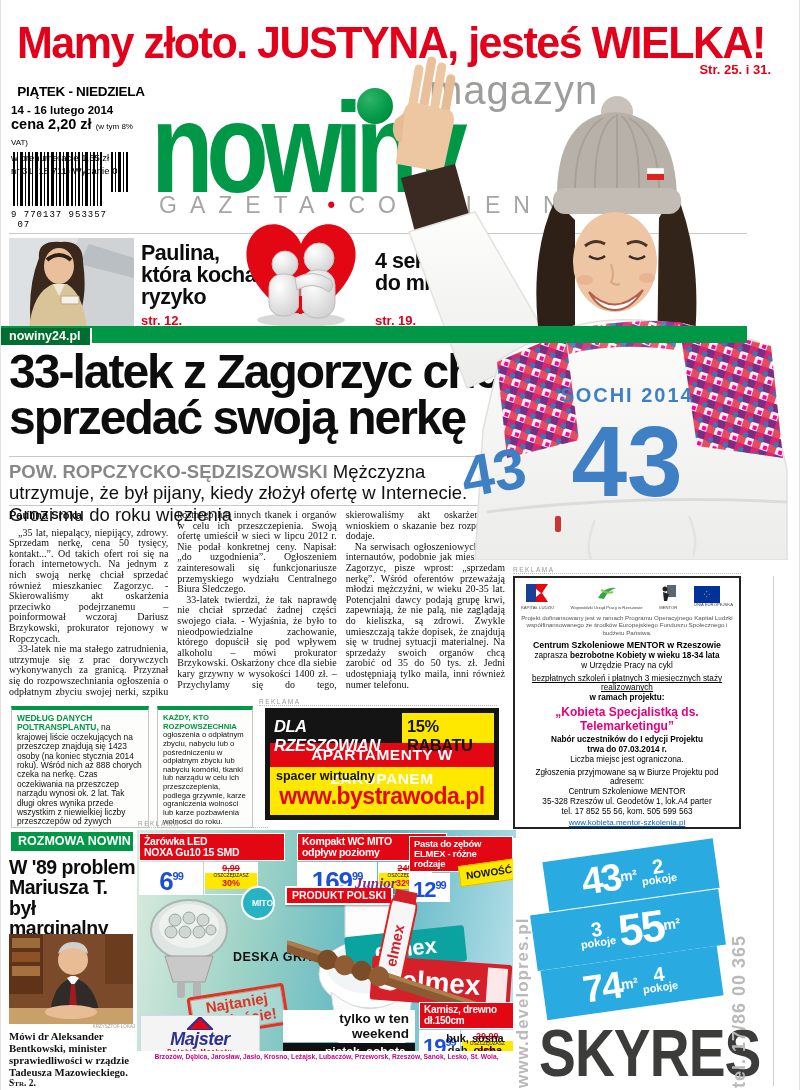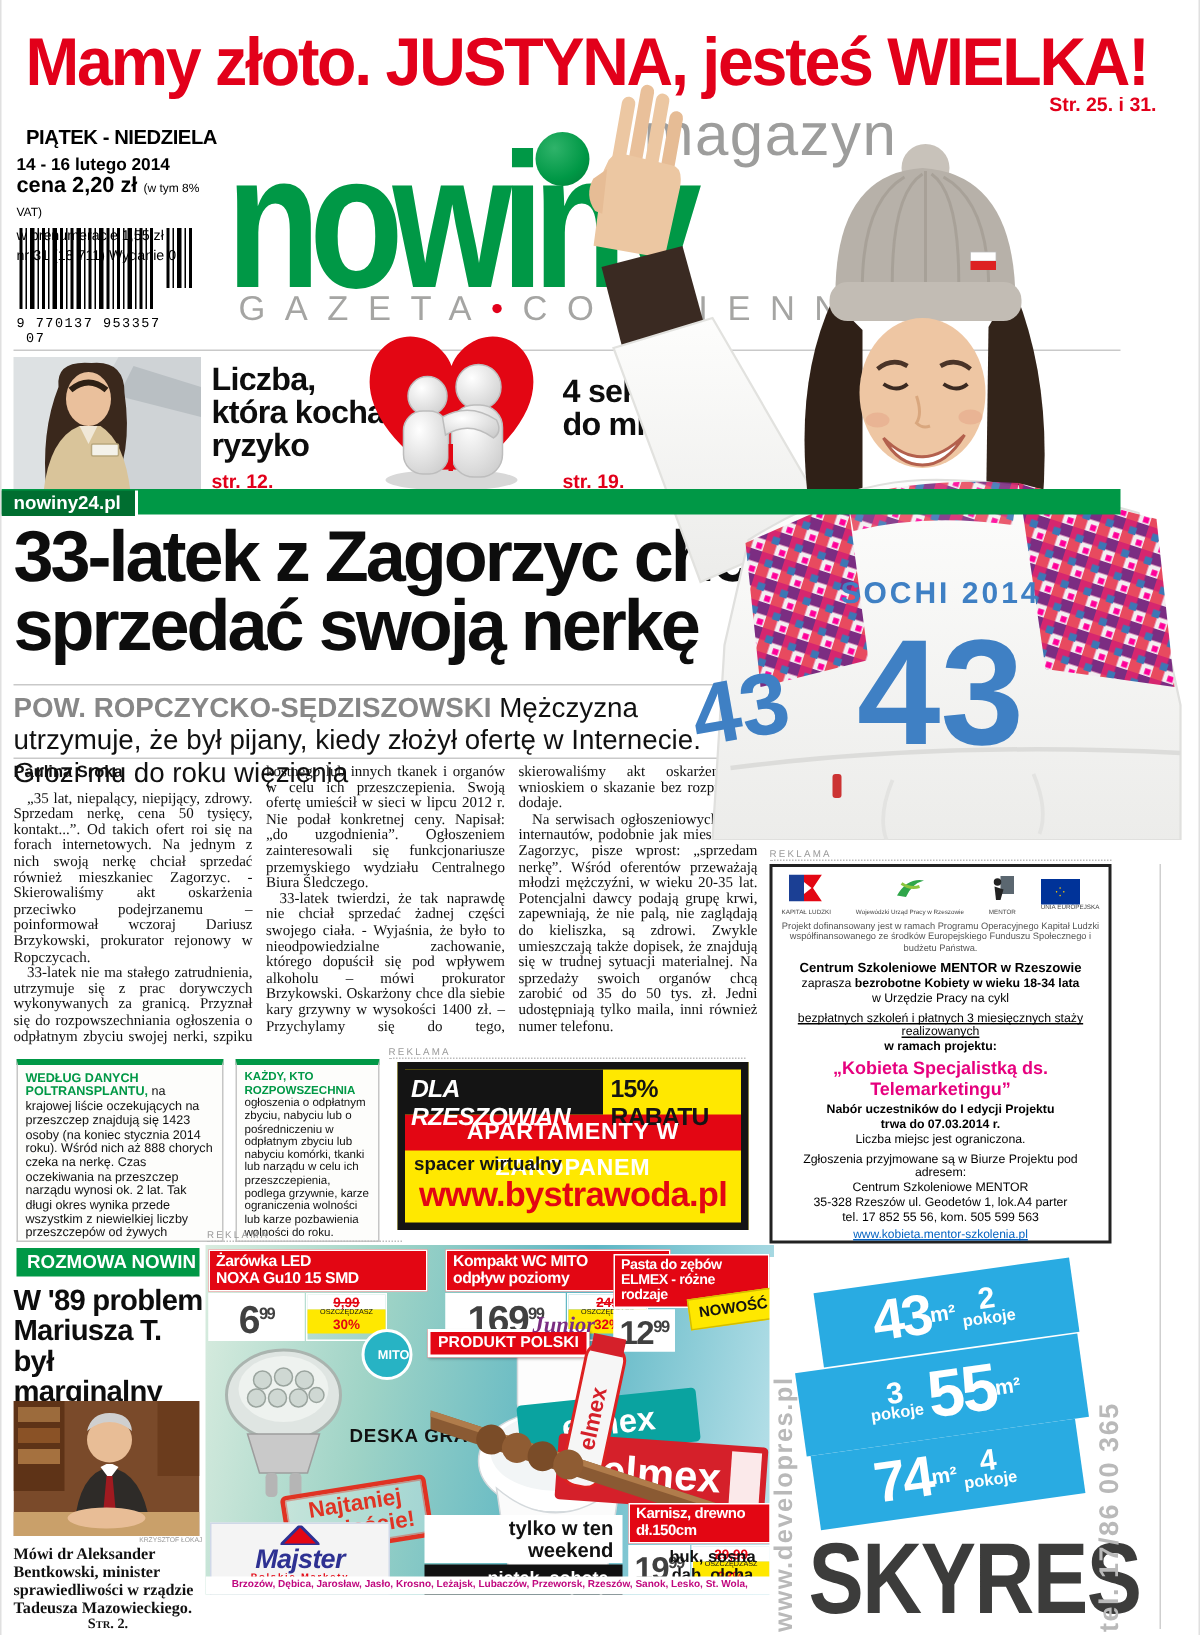--- a/index.html
+++ b/index.html
@@ -96,31 +96,31 @@
   .eu-flag{width:26px;height:17px;background:#003399;position:relative;}
   .eu-flag .stars{position:absolute;inset:0;color:#ffcc00;font-size:8px;line-height:17px;text-align:center;}
 
   
   .rozmowa-hd{left:10px;top:832px;width:122px;height:19px;background:#009846;color:#fff;
     font-size:12.5px;font-weight:900;line-height:19px;padding-left:7px;box-sizing:border-box;z-index:4;}
   .int-headline{left:8px;top:857px;width:126px;font-size:19.5px;font-weight:900;line-height:1.04;
     color:#0d0d0d;letter-spacing:-0.5px;z-index:4;}
   .int-caption{left:8px;top:1030px;width:126px;font-family:"Liberation Serif",serif;font-weight:700;
     font-size:10.8px;line-height:1.12;color:#111;z-index:4;}
-  .int-page{text-align:center;font-size:9.5px;margin-top:0;font-variant:small-caps;}
+  .int-page{text-align:left;font-size:9.5px;margin-top:0;font-variant:small-caps;}
   .photo-credit{left:60px;top:1024px;width:74px;text-align:right;font-size:4.5px;color:#999;z-index:4;}
 
   
   .majster{left:136px;top:830px;width:379px;height:233px;overflow:hidden;z-index:4;
     background:linear-gradient(100deg,#d9ecdf 0%,#9ed3c6 30%,#5db6c4 62%,#bfe4ec 100%);}
   .pbadge{position:absolute;}
   .pname{background:#e30613;color:#fff;font-weight:900;font-size:10.5px;line-height:1.05;
     padding:2px 4px;border:1px solid #fff;letter-spacing:-0.3px;}
   .prow{display:flex;margin-top:1px;}
-  .pmain{background:#fff;color:#404040;font-weight:900;font-size:26px;line-height:26px;
+  .pmain{background:#fff;color:#1d4ed8;font-weight:900;font-size:26px;line-height:26px;
     padding:0 3px;letter-spacing:-1px;border:1px solid #fff;}
   .pmain sup{font-size:11px;vertical-align:super;}
   .psave{margin-left:1px;width:52px;border:1px solid #fff;}
   .pold{background:#fff;color:#e30613;font-weight:700;font-size:9px;text-align:center;
     text-decoration:line-through;line-height:10px;}
   .pyellow{background:#ffe800;text-align:center;line-height:1;padding:1px 0;}
   .pyellow .s1{font-size:4.8px;color:#111;display:block;}
   .pyellow .s2{font-size:9px;font-weight:900;color:#e30613;display:block;}
   .nowosc{position:absolute;background:#ffe800;color:#111;font-weight:900;font-size:10px;
     padding:4px 6px;transform:rotate(-8deg);border:1px solid #d4bd00;}
@@ -308,21 +308,21 @@
       <path d="M80,6 L125,20 L125,40 L70,26 Z" fill="#b9bfc3"></path>
       <path d="M30,20 Q28,2 52,4 Q74,2 74,24 Q80,66 64,90 L22,90 Q18,50 30,20 Z" fill="#3a281c"></path>
       <ellipse cx="50" cy="28" rx="15" ry="18" fill="#eac09c"></ellipse>
       <path d="M38,22 q12,-10 24,0" stroke="#2e2014" stroke-width="4" fill="none"></path>
       <path d="M44,46 Q24,54 20,90 L78,90 Q74,56 58,46 Z" fill="#d9c49a"></path>
       <rect x="52" y="58" width="18" height="8" rx="1" fill="#f4f2ea" stroke="#b9a87e" stroke-width="1"></rect>
       <path d="M44,46 L50,58 L56,46" fill="#f0e8d8"></path>
     </svg>
   </div>
   <div class="abs teaser-title" style="left:140px;top:242px;width:120px;z-index:4;">
-    <div>Liczba,</div>
+    <div>Paulina,</div>
     <div>która kocha</div>
     <div>ryzyko</div>
   </div>
   <div class="abs str-ref" style="left:140px;top:313px;z-index:4;">str. 12.</div>
 
   <div class="abs" style="left:238px;top:212px;width:124px;height:118px;z-index:5;">
     <svg width="124" height="118" viewBox="0 0 124 118">
       <defs>
         <radialGradient id="figg" cx="0.35" cy="0.3" r="0.9">
           <stop offset="0" stop-color="#ffffff"></stop>

